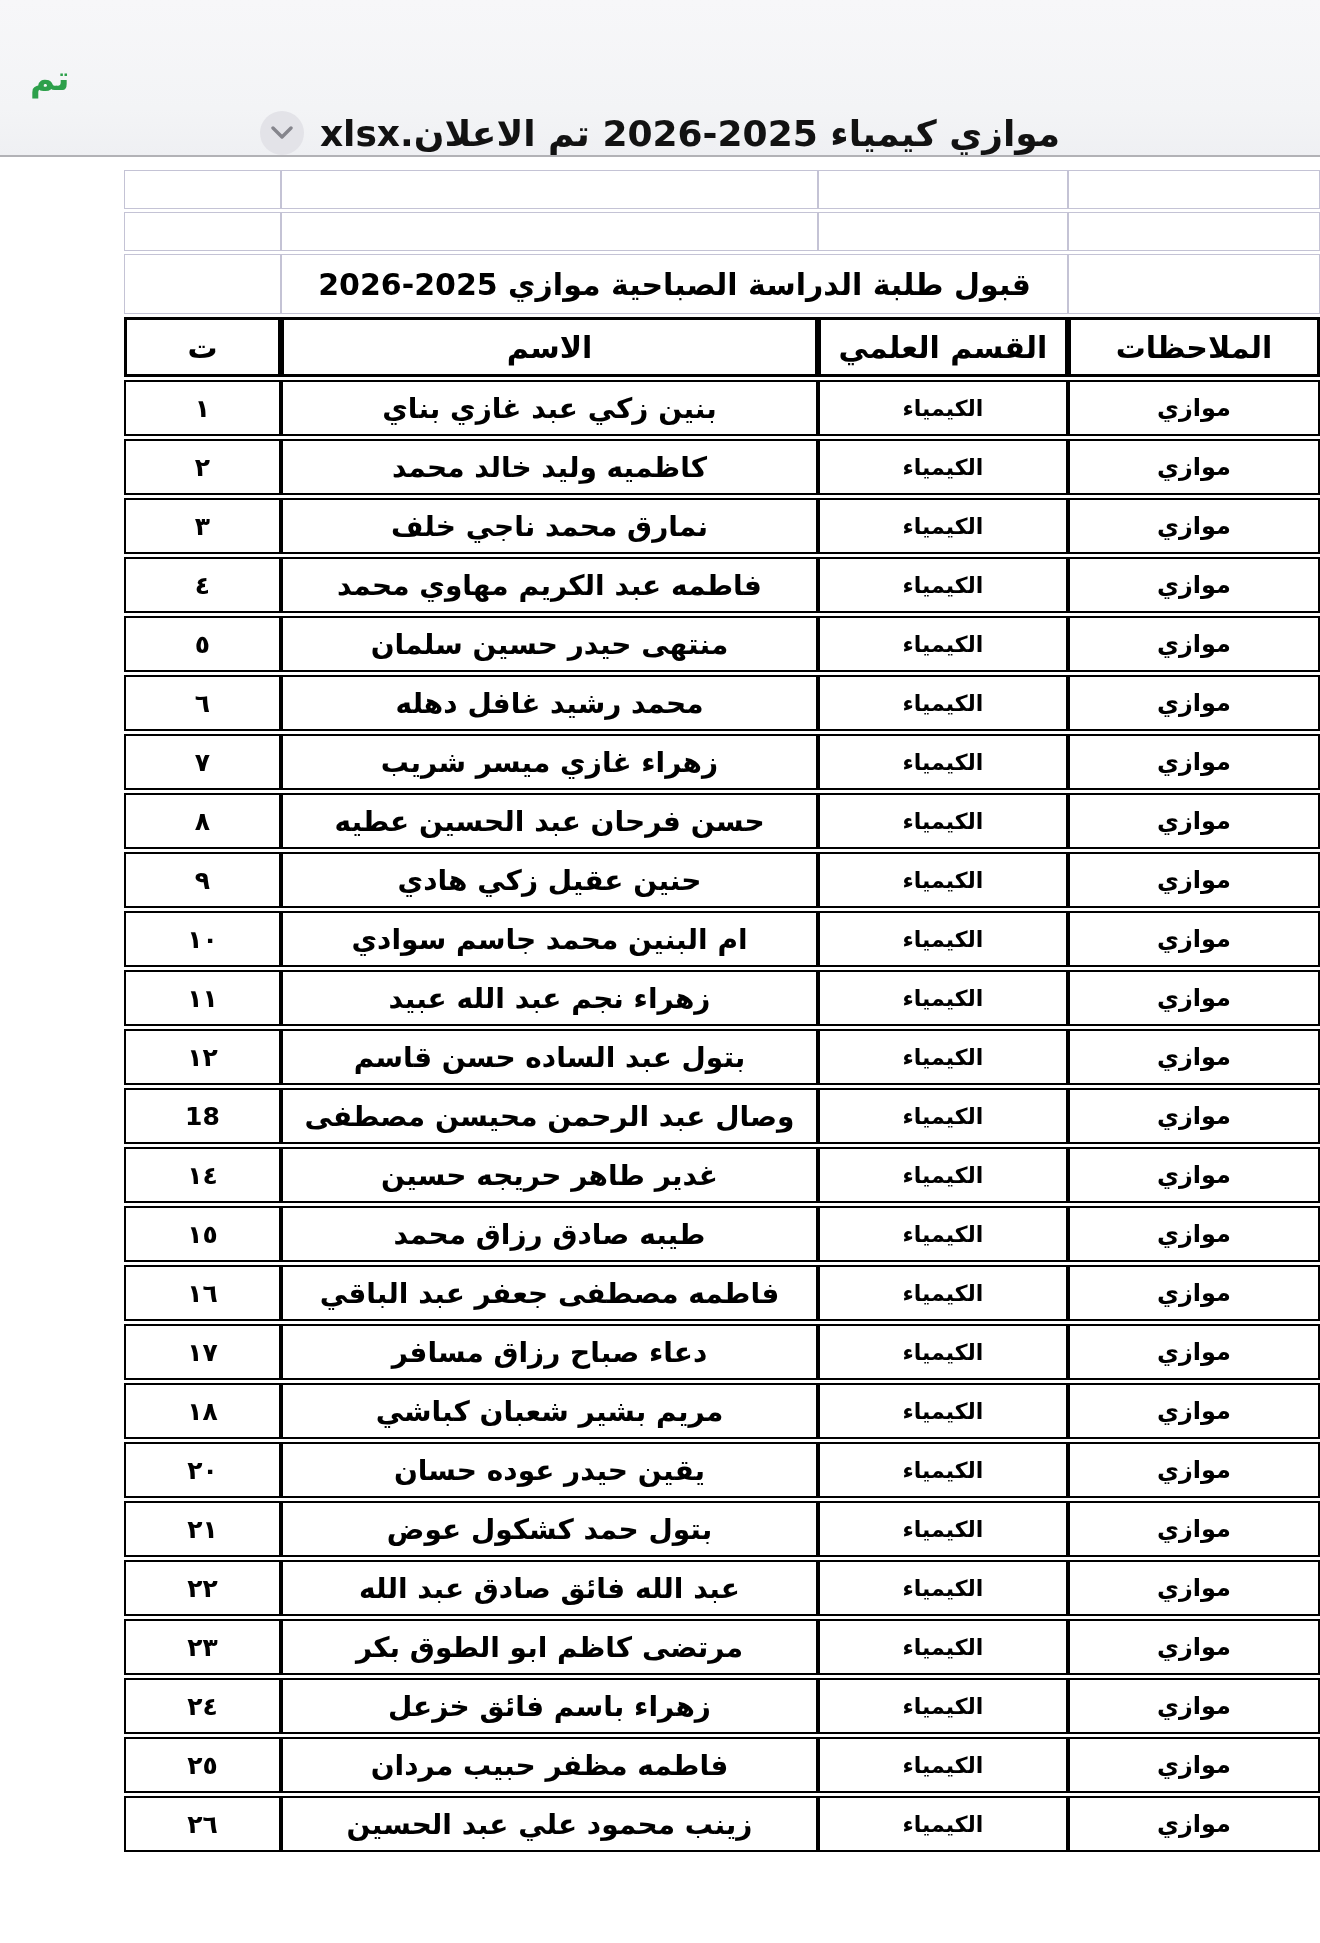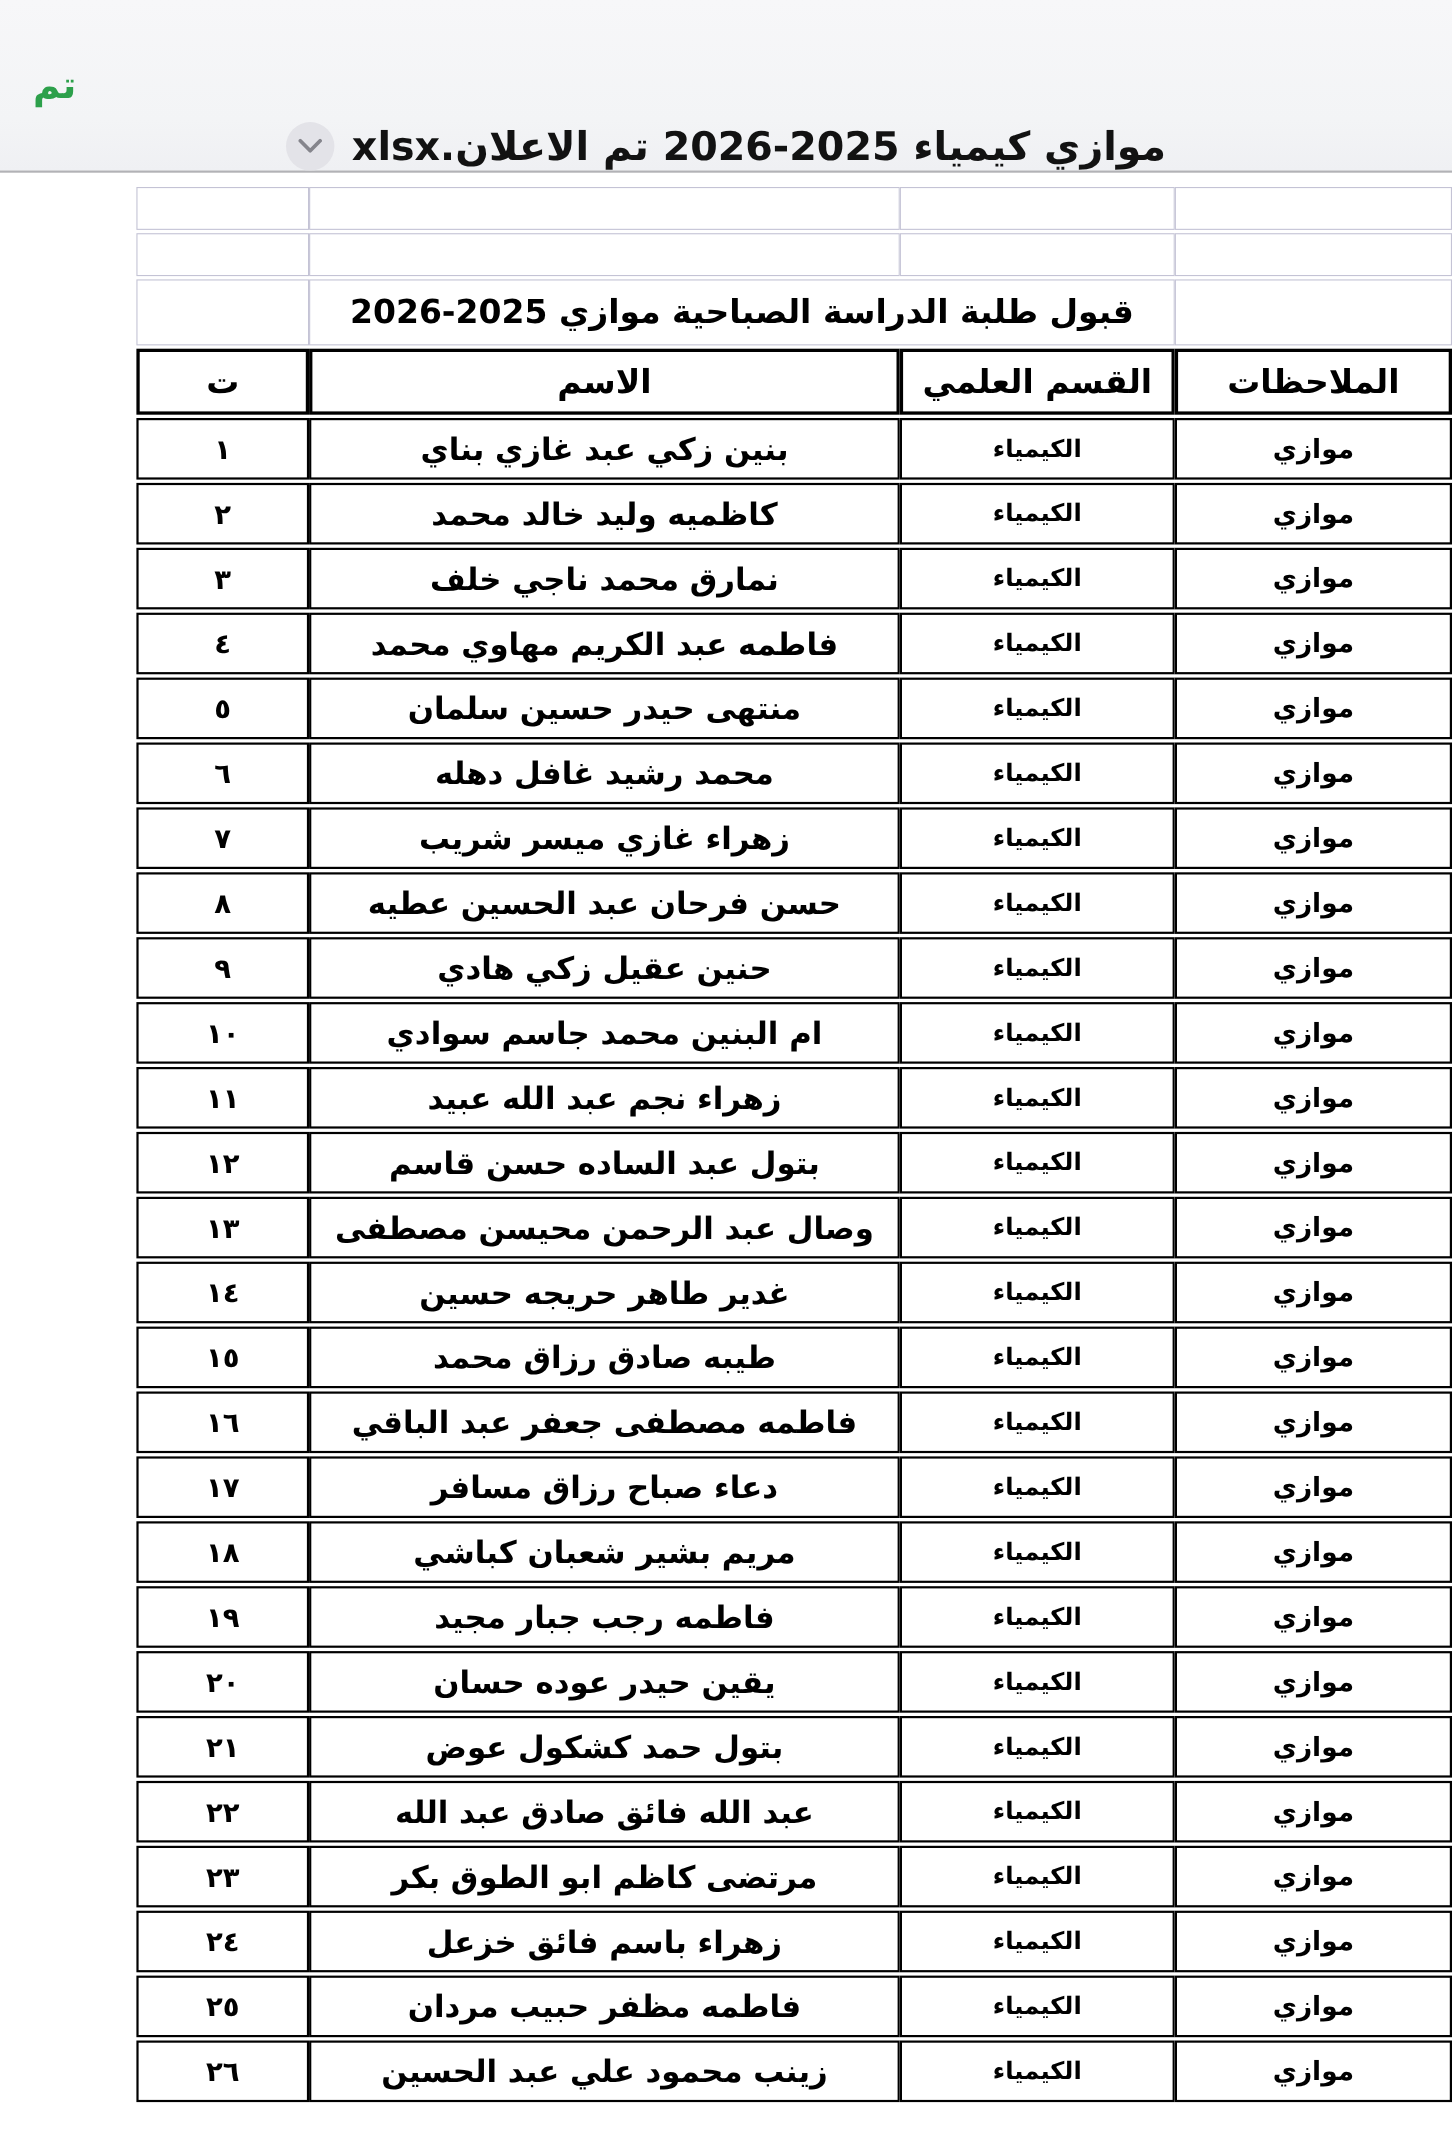--- a/index.html
+++ b/index.html
@@ -171,21 +171,21 @@
     <td class="cell-dept">الكيمياء</td>
     <td class="cell-notes">موازي</td>
   </tr>
         <tr class="data-row">
     <td class="cell-no">١٢</td>
     <td class="cell-name">بتول عبد الساده حسن قاسم</td>
     <td class="cell-dept">الكيمياء</td>
     <td class="cell-notes">موازي</td>
   </tr>
         <tr class="data-row">
-    <td class="cell-no">١٣</td>
+    <td class="cell-no">18</td>
     <td class="cell-name">وصال عبد الرحمن محيسن مصطفى</td>
     <td class="cell-dept">الكيمياء</td>
     <td class="cell-notes">موازي</td>
   </tr>
         <tr class="data-row">
     <td class="cell-no">١٤</td>
     <td class="cell-name">غدير طاهر حريجه حسين</td>
     <td class="cell-dept">الكيمياء</td>
     <td class="cell-notes">موازي</td>
   </tr>
@@ -203,26 +203,20 @@
   </tr>
         <tr class="data-row">
     <td class="cell-no">١٧</td>
     <td class="cell-name">دعاء صباح رزاق مسافر</td>
     <td class="cell-dept">الكيمياء</td>
     <td class="cell-notes">موازي</td>
   </tr>
         <tr class="data-row">
     <td class="cell-no">١٨</td>
     <td class="cell-name">مريم بشير شعبان كباشي</td>
-    <td class="cell-dept">الكيمياء</td>
-    <td class="cell-notes">موازي</td>
-  </tr>
-        <tr class="data-row">
-    <td class="cell-no">١٩</td>
-    <td class="cell-name">فاطمه رجب جبار مجيد</td>
     <td class="cell-dept">الكيمياء</td>
     <td class="cell-notes">موازي</td>
   </tr>
         <tr class="data-row">
     <td class="cell-no">٢٠</td>
     <td class="cell-name">يقين حيدر عوده حسان</td>
     <td class="cell-dept">الكيمياء</td>
     <td class="cell-notes">موازي</td>
   </tr>
         <tr class="data-row">

